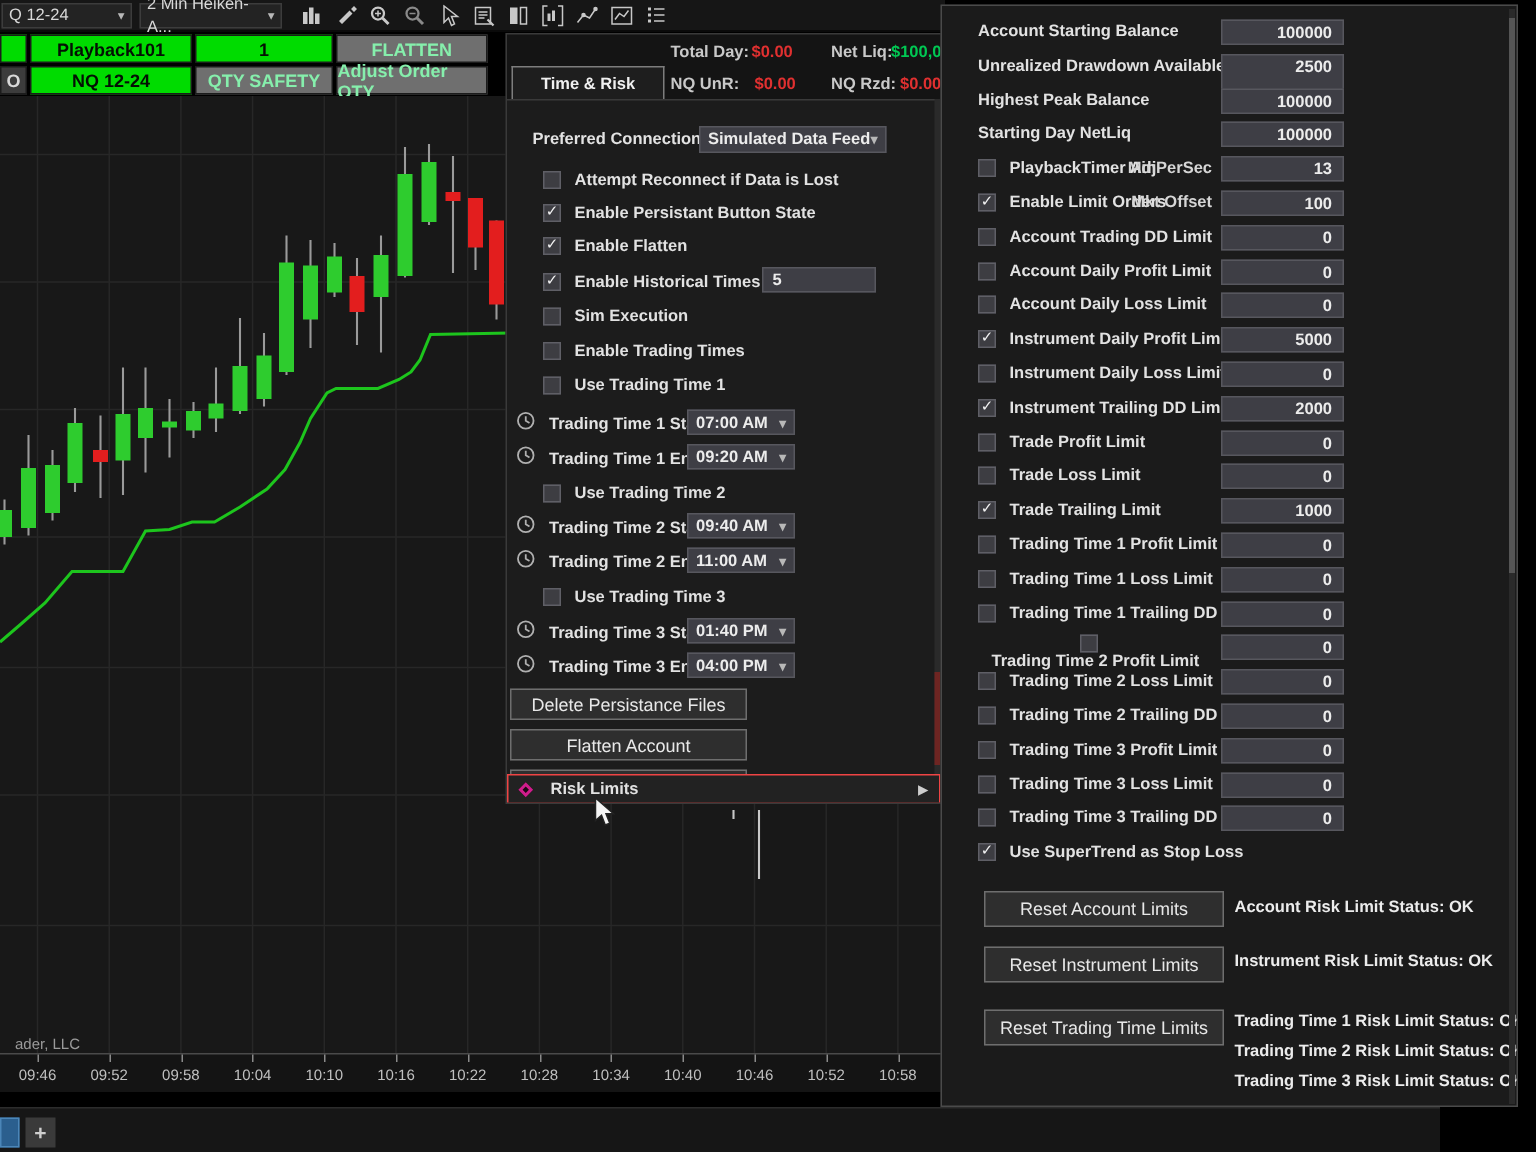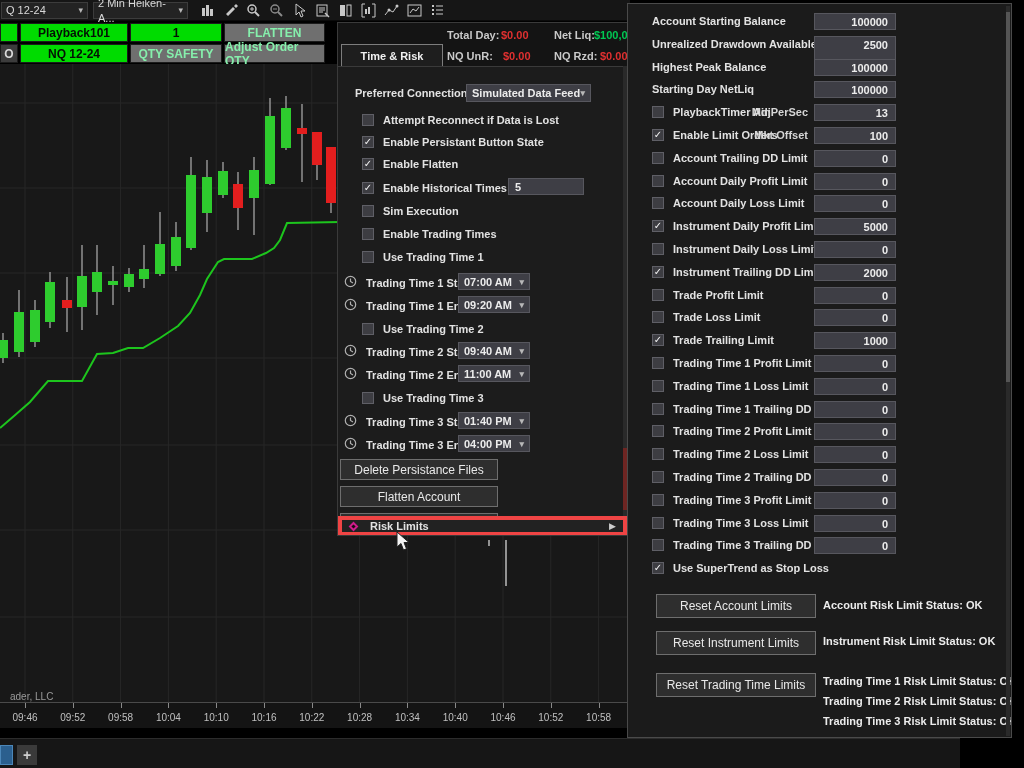--- a/index.html
+++ b/index.html
@@ -46,21 +46,21 @@
   .row-abs { position:absolute; display:flex; align-items:center; }
   .cb { width:12px; height:12px; background:#3d3d42; border:1px solid #5f5f66; font-size:10px; line-height:10px; color:#f4f4f4;
         display:inline-flex; align-items:center; justify-content:center; flex:none; }
   .lbl { font-size:11px; font-weight:bold; color:#e2e2e2; margin-left:9px; white-space:nowrap; }
   .num-input { background:#3e3e45; border:1px solid #57575e; color:#ececec; font-size:11px; font-weight:bold; }
   .dd-box { background:#3e3e45; border:1px solid #57575e; color:#ececec; font-size:11px; font-weight:bold;
             display:flex; align-items:center; justify-content:space-between; padding:0 5px; }
   .dd-box .chev { color:#b8b8b8; font-size:9px; }
   .panel-btn { position:absolute; background:#2e2e2e; border:1px solid #6e6e6e; color:#e8e8e8; font-size:12px;
                display:flex; align-items:center; justify-content:center; }
-  #risk-bar { position:absolute; left:0; top:493px; width:289px; height:20px; background:#222; border:4px solid #ef4444;
+  #risk-bar { position:absolute; left:0; top:493px; width:289px; height:20px; background:#222; border:1px solid #ef4444;
               display:flex; align-items:center; }
   #risk-bar .diamond { margin-left:8px; width:7px; height:7px; }
   #risk-bar .lbl { margin-left:13px; }
   #risk-bar .arrow { position:absolute; right:7px; color:#cdcdcd; font-size:9px; }
   #mid-scroll { position:absolute; right:0; top:43px; width:4px; height:450px; background:#2a2a2a; }
   #mid-scroll .thumb { position:absolute; left:0; top:382px; width:4px; height:62px; background:#6e2522; }
   
   #right-panel { position:absolute; left:627px; top:3px; width:385px; height:735px; background:#1b1b1b; border:1px solid #4a4a4a; overflow:hidden; }
   #rp-scroll { position:absolute; right:1px; top:2px; width:4px; height:730px; background:#2a2a2a; }
   #rp-scroll .thumb { position:absolute; left:0; top:6px; width:4px; height:370px; background:#555; }
@@ -451,21 +451,21 @@
         <div class="rp-mid" style="left: 0px; top: 102.2px; width: 180px; text-align: right; position: absolute;">MinPerSec</div>
         <div class="num-input" style="position: absolute; left: 186px; top: 100.2px; width: 82px; height: 17px; padding: 2px 7px; text-align: right;">13</div>
         <div class="row-abs" style="left: 24px; top: 123px; height: 16px;">
           <span class="cb">✓</span>
           <span class="lbl">Enable Limit Orders</span>
         </div>
         <div class="rp-mid" style="left: 0px; top: 125px; width: 180px; text-align: right; position: absolute;">Mkt Offset</div>
         <div class="num-input" style="position: absolute; left: 186px; top: 123px; width: 82px; height: 17px; padding: 2px 7px; text-align: right;">100</div>
         <div class="row-abs" style="left: 24px; top: 145.8px; height: 16px;">
           <span class="cb"></span>
-          <span class="lbl">Account Trailing DD Limit</span>
+          <span class="lbl">Account Trading DD Limit</span>
         </div>
         <div class="num-input" style="position: absolute; left: 186px; top: 145.8px; width: 82px; height: 17px; padding: 2px 7px; text-align: right;">0</div>
         <div class="row-abs" style="left: 24px; top: 168.6px; height: 16px;">
           <span class="cb"></span>
           <span class="lbl">Account Daily Profit Limit</span>
         </div>
         <div class="num-input" style="position: absolute; left: 186px; top: 168.6px; width: 82px; height: 17px; padding: 2px 7px; text-align: right;">0</div>
         <div class="row-abs" style="left: 24px; top: 191.4px; height: 16px;">
           <span class="cb"></span>
           <span class="lbl">Account Daily Loss Limit</span>
@@ -509,21 +509,21 @@
         <div class="row-abs" style="left: 24px; top: 373.8px; height: 16px;">
           <span class="cb"></span>
           <span class="lbl">Trading Time 1 Loss Limit</span>
         </div>
         <div class="num-input" style="position: absolute; left: 186px; top: 373.8px; width: 82px; height: 17px; padding: 2px 7px; text-align: right;">0</div>
         <div class="row-abs" style="left: 24px; top: 396.6px; height: 16px;">
           <span class="cb"></span>
           <span class="lbl">Trading Time 1 Trailing DD Limit</span>
         </div>
         <div class="num-input" style="position: absolute; left: 186px; top: 396.6px; width: 82px; height: 17px; padding: 2px 7px; text-align: right;">0</div>
-        <div class="row-abs" style="left: 24px; top: 419.4px; height: 16px;">
+        <div class="row-abs" style="left: 24px; top: 419.4px; height: 16px; flex-direction: column;">
           <span class="cb"></span>
           <span class="lbl">Trading Time 2 Profit Limit</span>
         </div>
         <div class="num-input" style="position: absolute; left: 186px; top: 419.4px; width: 82px; height: 17px; padding: 2px 7px; text-align: right;">0</div>
         <div class="row-abs" style="left: 24px; top: 442.2px; height: 16px;">
           <span class="cb"></span>
           <span class="lbl">Trading Time 2 Loss Limit</span>
         </div>
         <div class="num-input" style="position: absolute; left: 186px; top: 442.2px; width: 82px; height: 17px; padding: 2px 7px; text-align: right;">0</div>
         <div class="row-abs" style="left: 24px; top: 465px; height: 16px;">

